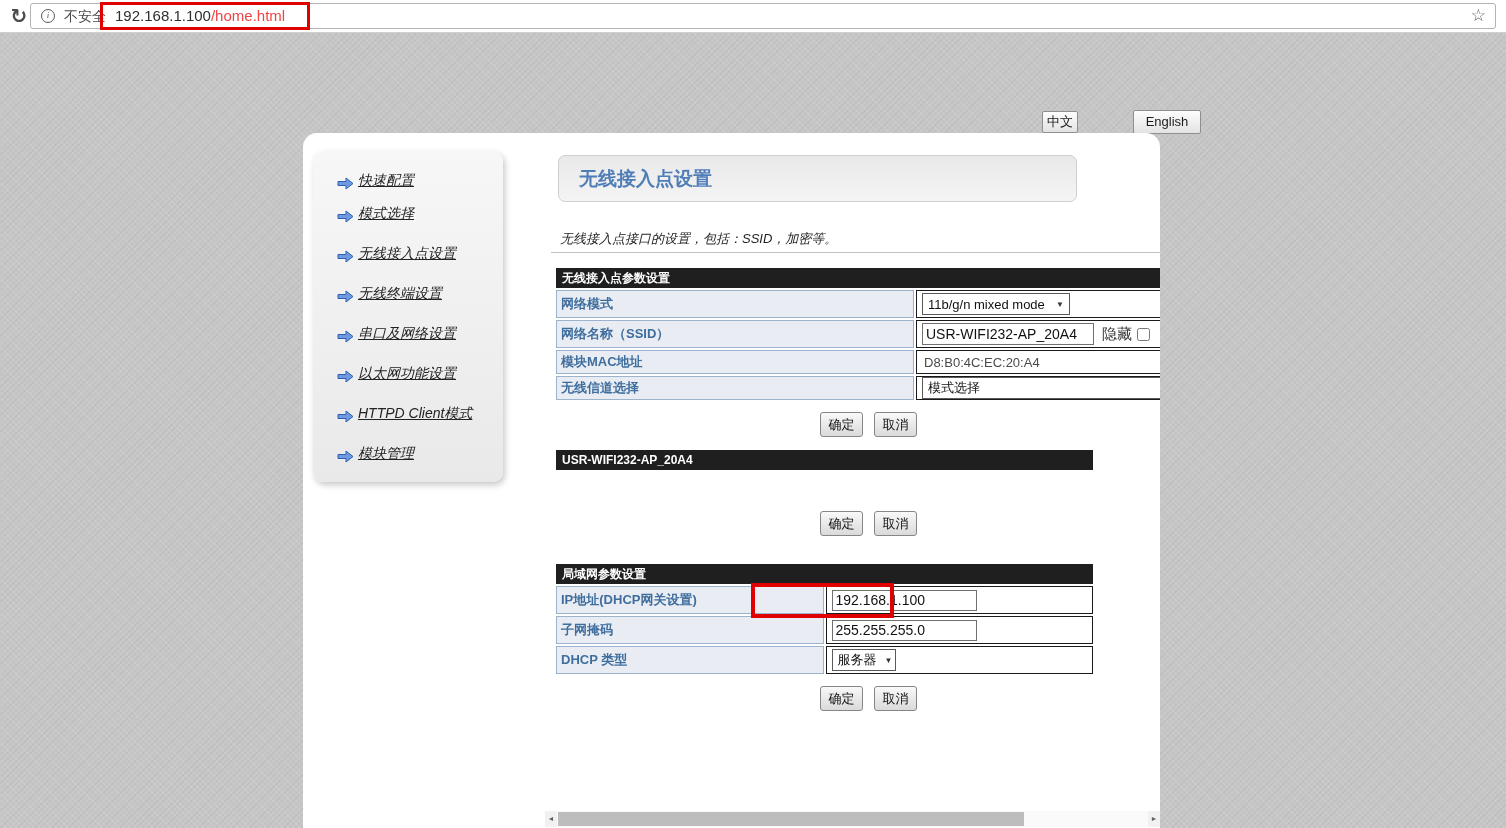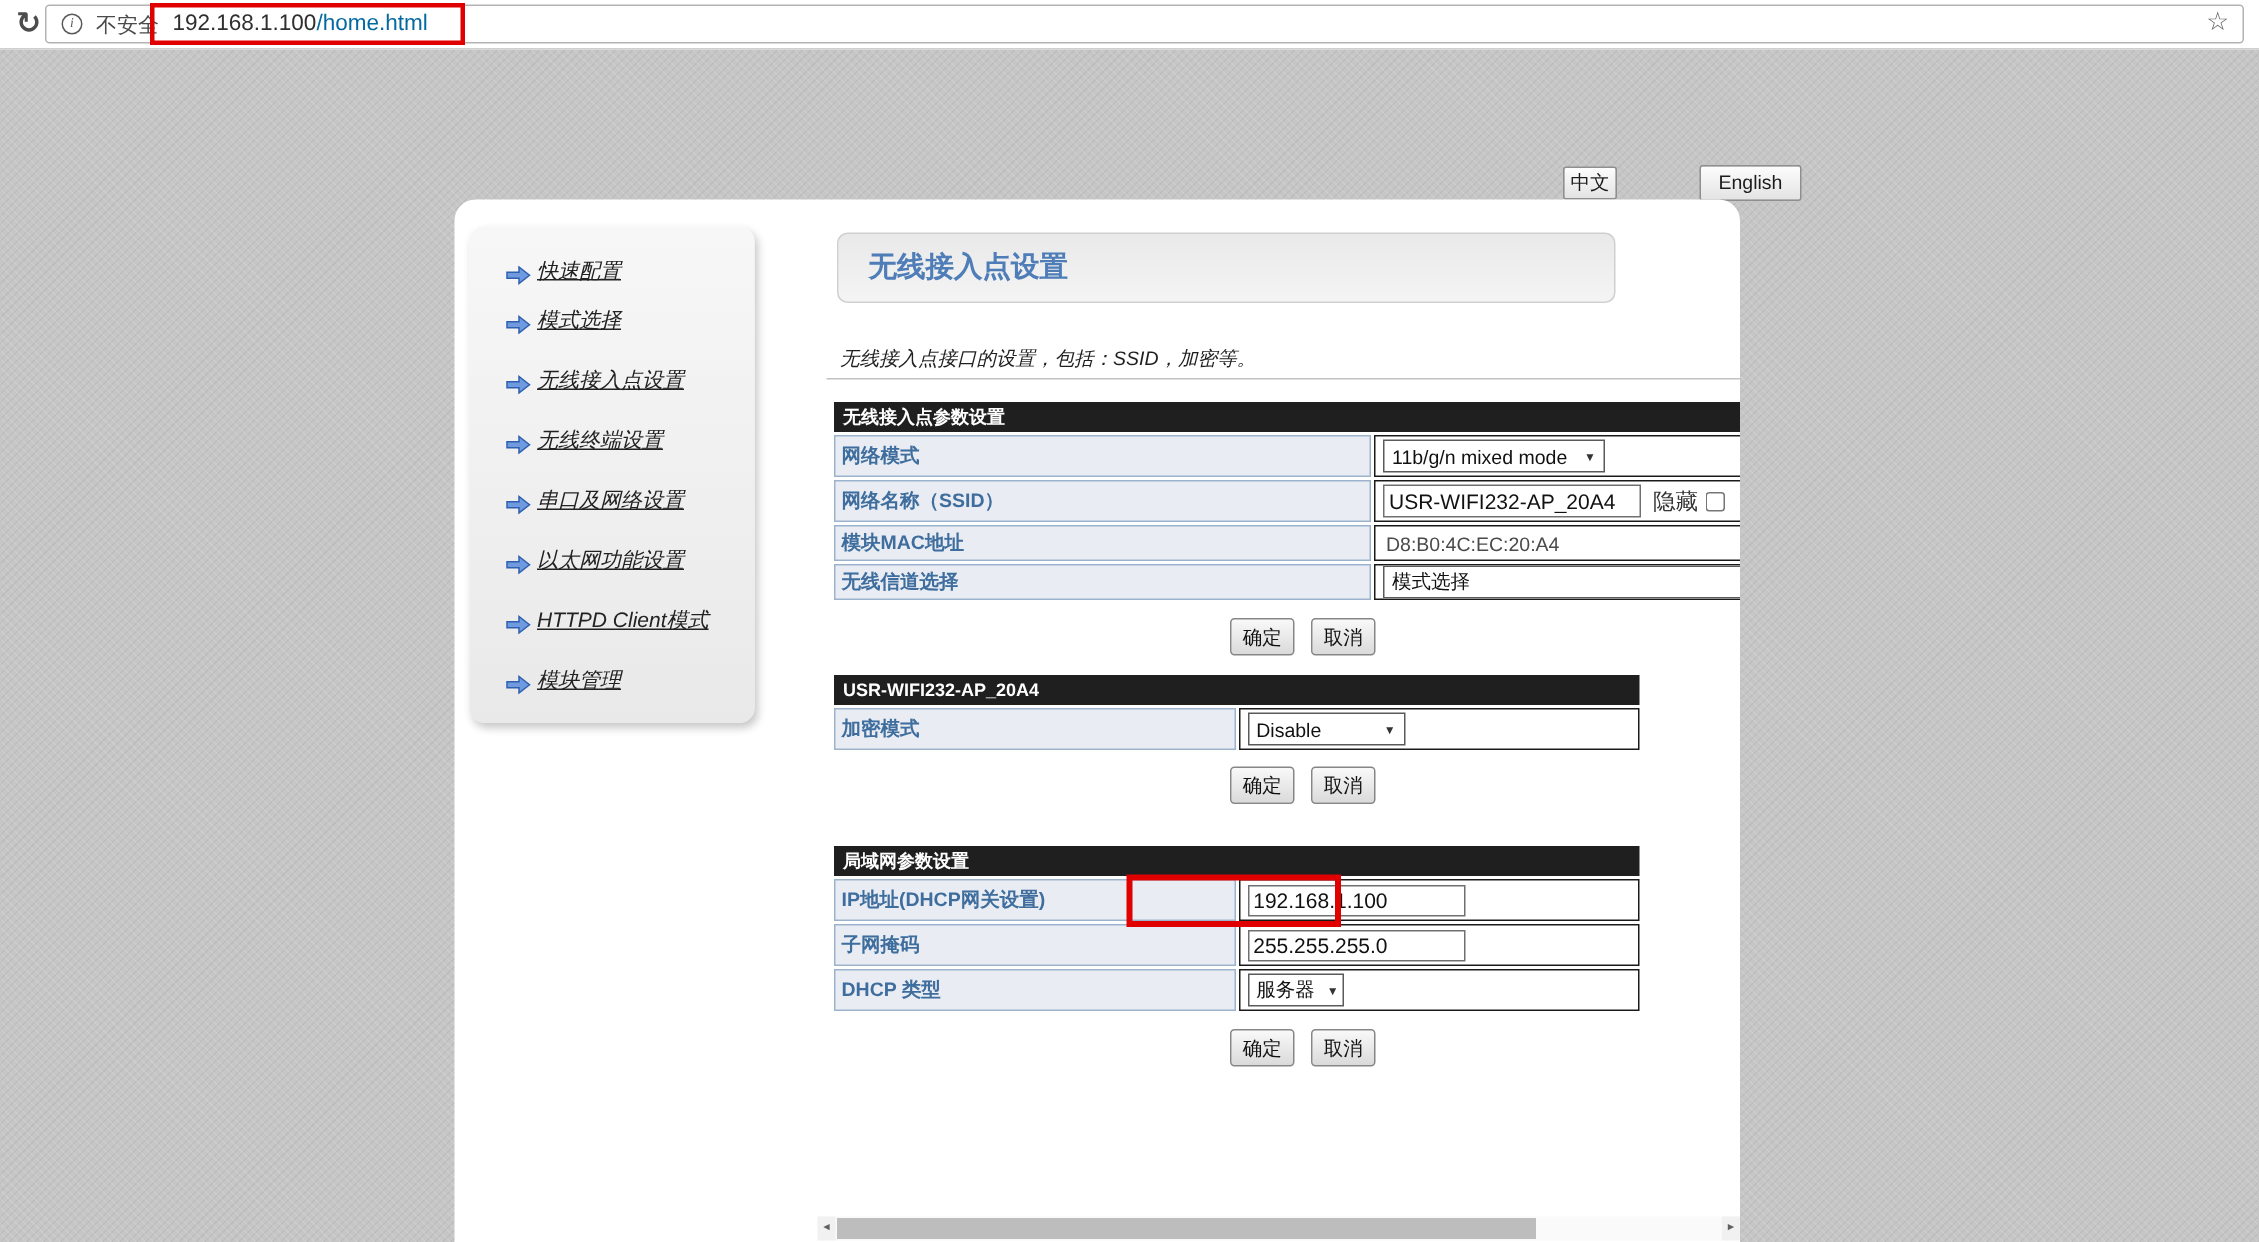--- a/index.html
+++ b/index.html
@@ -17,21 +17,21 @@
       repeating-linear-gradient(-45deg, rgba(0,0,0,.045) 0 1px, rgba(0,0,0,0) 1px 4px);
   }
   
   #browser-bar{position:absolute;left:0;top:0;width:1506px;height:32px;background:#fff;border-bottom:1px solid #cfcfcf;z-index:30;}
   #reload-icon{position:absolute;left:7px;top:3px;width:24px;height:26px;font-size:20px;font-weight:bold;color:#4c4c4c;text-align:center;line-height:26px;cursor:pointer;}
   #url-bar{position:absolute;left:30px;top:3px;width:1466px;height:26px;background:#fff;border:1px solid #b3b3b3;border-radius:3px;box-sizing:border-box;}
   #info-icon{position:absolute;left:10px;top:5px;width:14px;height:14px;border:1.5px solid #5a5a5a;border-radius:50%;box-sizing:border-box;color:#5a5a5a;font-size:9px;font-family:"Liberation Serif",serif;font-style:italic;text-align:center;line-height:11px;}
   #security-label{position:absolute;left:33px;top:0;height:24px;line-height:24px;font-size:14px;color:#4a4a4a;}
   #url-text{position:absolute;left:84px;top:0;height:24px;line-height:24px;font-size:15px;white-space:nowrap;}
   #url-host{color:#2f2f2f;}
-  #url-path{color:#0369a1;}
+  #url-path{color:#ef4444;}
   #star-icon{position:absolute;right:9px;top:1px;font-size:17px;color:#5f5f5f;cursor:pointer;}
   .red-box{position:absolute;border:3px solid #e10000;box-sizing:border-box;z-index:40;pointer-events:none;}
   #url-annotation-box{left:100px;top:2px;width:210px;height:28px;}
   #ip-annotation-box{left:751px;top:583px;width:143px;height:35px;border-width:4px;}
   
   .lang-btn{position:absolute;background:linear-gradient(180deg,#fdfdfd,#e3e3e3);border:1px solid #8f8f8f;border-radius:2px;font-size:13px;color:#1c1c1c;text-align:center;cursor:pointer;box-sizing:border-box;margin-left:45px;}
   #lang-zh{left:997px;top:111px;width:36px;height:22px;line-height:20px;}
   #lang-en{left:1088px;top:110px;width:68px;height:24px;line-height:22px;}
   
   #panel{position:absolute;left:303px;top:133px;width:857px;height:695px;background:#ffffff;border-radius:14px 14px 0 0;}
@@ -208,31 +208,20 @@
 </div>
 <button class="btn" style="left:820px;top:412px">确定</button>
 <button class="btn" style="left:874px;top:412px">取消</button>
 
 <div id="table2-wrap" class="tbl-wrap">
   <table id="table2" class="cfg">
     <tbody>
         <tr>
       <td class="thead" colspan="2">USR-WIFI232-AP_20A4</td>
     </tr>
-    <tr class="h28">
-      <td class="lbl" style="width:213px">加密模式</td>
-      <td class="val">
-            <div class="cellflex">
-        <div class="fselect" style="width:105px">
-          <span class="fsel-text">Disable</span>
-          <span class="fsel-arrow">▼</span>
-        </div>
-      </div>
-          </td>
-    </tr>
   </tbody>
     </table>
 </div>
 <button class="btn" style="left:820px;top:511px">确定</button>
 <button class="btn" style="left:874px;top:511px">取消</button>
 
 <div id="table3-wrap" class="tbl-wrap">
   <table id="table3" class="cfg">
     <tbody>
         <tr>

